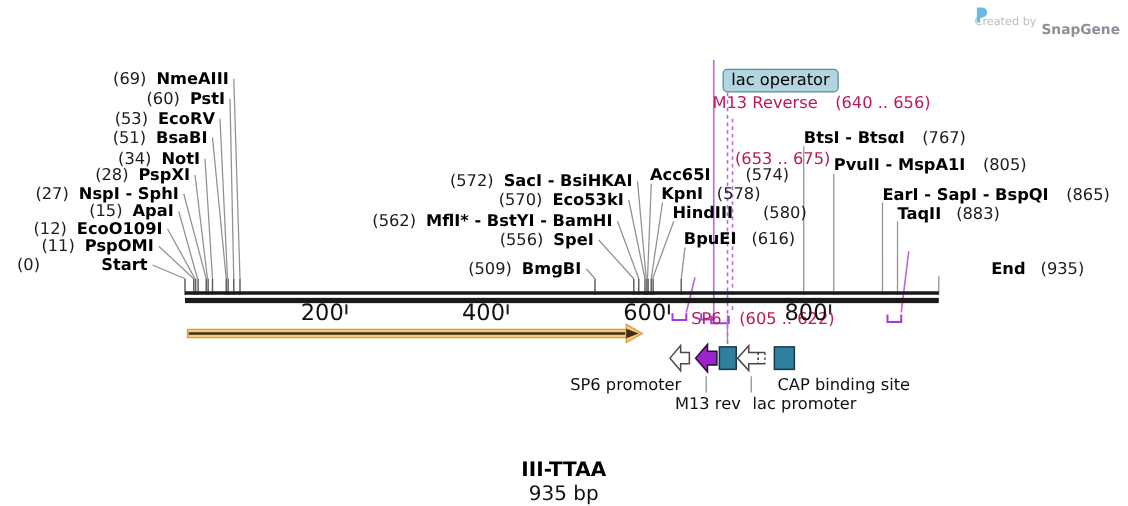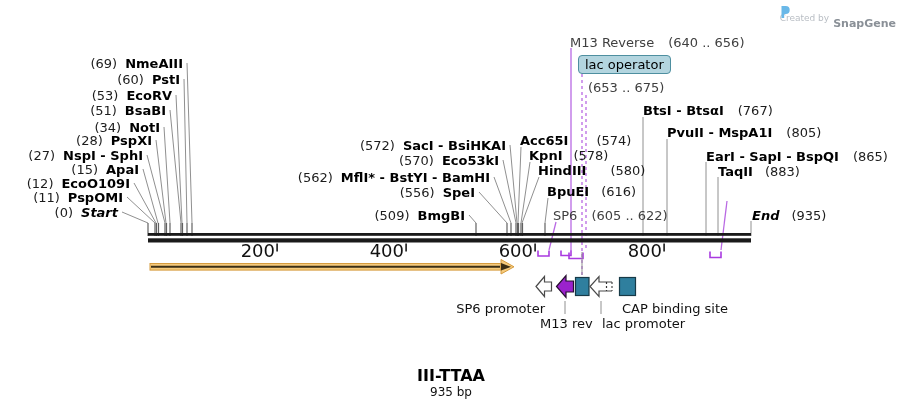--- a/index.html
+++ b/index.html
@@ -3,29 +3,29 @@
 <meta charset="utf-8">
 <style>
   html,body{margin:0;padding:0;background:#fff;}
   #canvas{position:relative;width:902px;height:405px;background:#ffffff;overflow:hidden;
           font-family:"DejaVu Sans","Liberation Sans",sans-serif;}
   svg{position:absolute;left:0;top:0;}
   .lbl{position:absolute;white-space:nowrap;font-size:13px;line-height:13px;color:#101010;
        display:flex;align-items:baseline;gap:8px;}
   .lbl .pos{font-weight:400;color:#1c1c1c;}
   .lbl .name{font-weight:700;color:#000;}
-  .italic{font-style:italic;}
-  .plbl{position:absolute;white-space:nowrap;font-size:13px;line-height:13px;color:#404040;
-        display:flex;align-items:flex-start;gap:14px;font-weight:400;}
+  .italic{margin-left:41px;}
+  .plbl{position:absolute;white-space:nowrap;font-size:13px;line-height:13px;color:#be185d;
+        display:flex;align-items:flex-start;gap:14px;font-weight:400;margin-top:40px;}
   .box-label{position:absolute;font-size:13px;line-height:13px;color:#000;background:#b3d5df;
         border:1px solid #4e8fa0;border-radius:4px;padding:2px 6px;white-space:nowrap;}
   .ruler-num{position:absolute;font-size:18px;line-height:13px;color:#111;white-space:nowrap;}
   .feat-lbl{position:absolute;font-size:13px;line-height:13px;color:#111;white-space:nowrap;}
   .title{position:absolute;left:0;right:0;text-align:center;font-size:16px;font-weight:700;color:#000;}
-  .subtitle{position:absolute;left:0;right:0;text-align:center;font-size:12px;color:#111;}
+  .subtitle{position:absolute;left:0;right:0;text-align:center;font-size:16px;color:#111;}
   .watermark{position:absolute;top:5px;right:6px;display:flex;align-items:center;gap:4px;}
   .wm-created{font-size:9px;color:#b9bec4;}
   .wm-brand{font-size:11px;font-weight:600;color:#8a9097;margin-top:12px;}
 </style>
 </head>
 <body>
 
 <div id="canvas">
 
   <svg width="902" height="405" viewBox="0 0 902 405">

